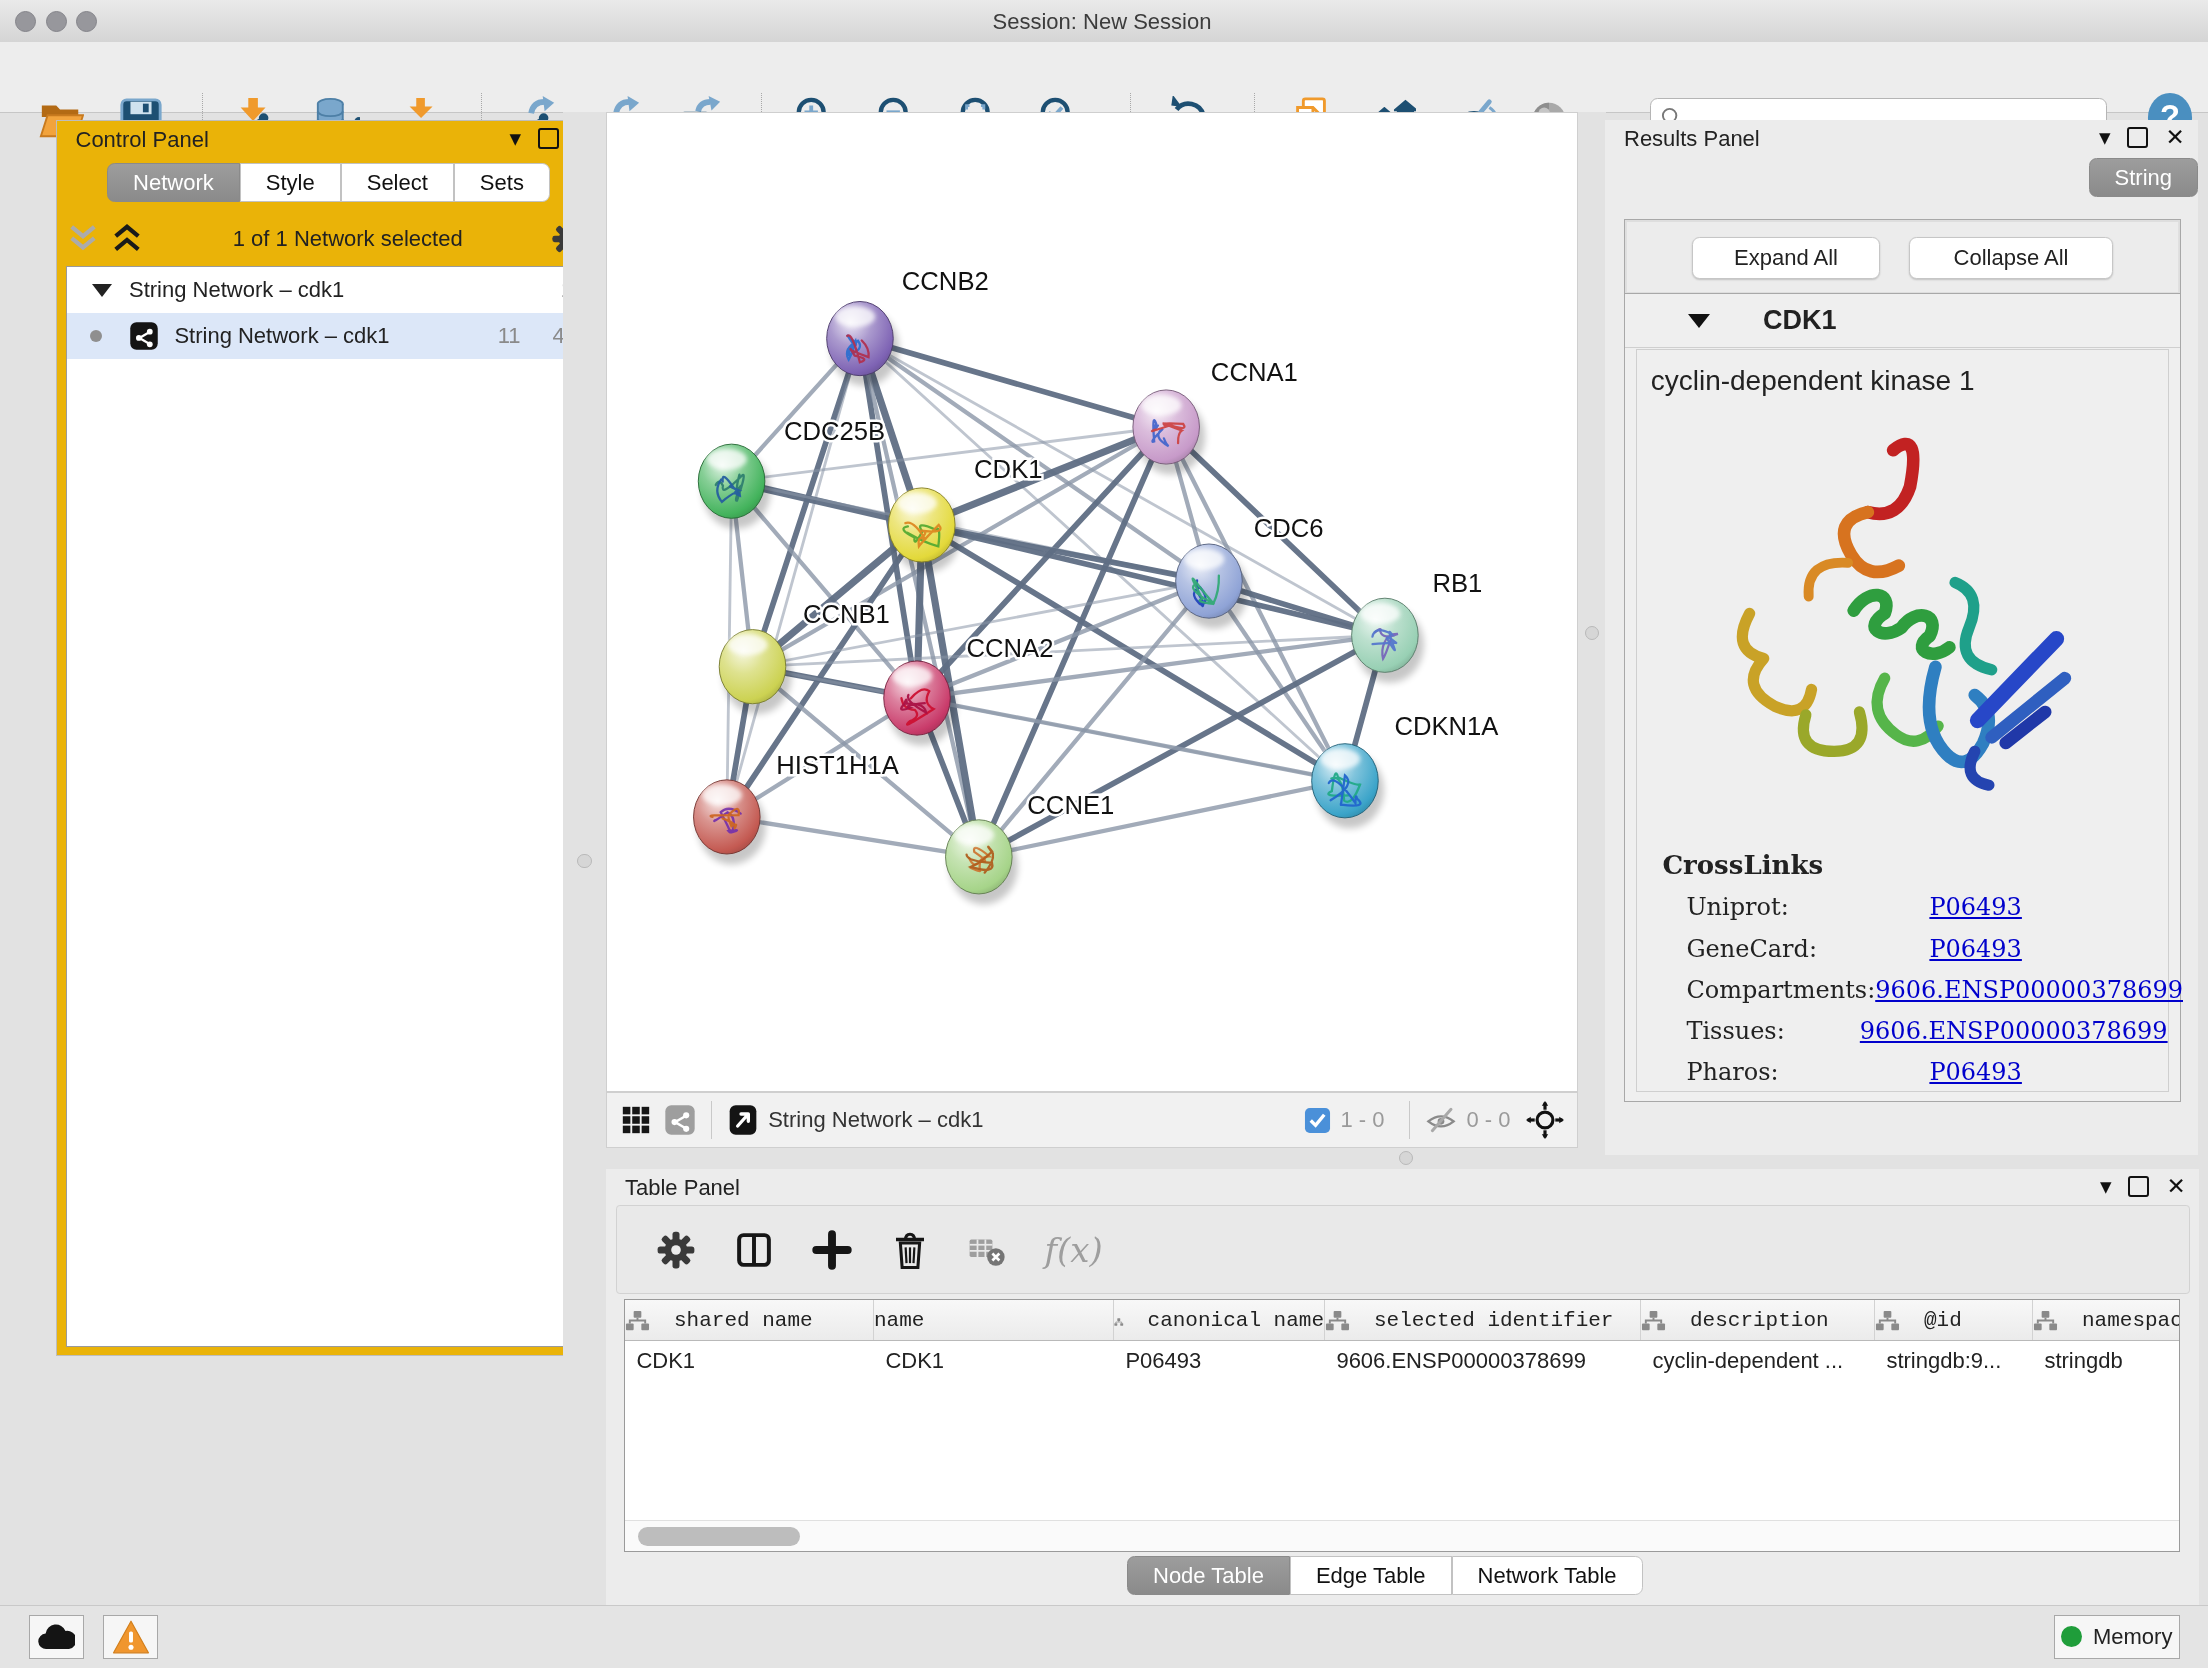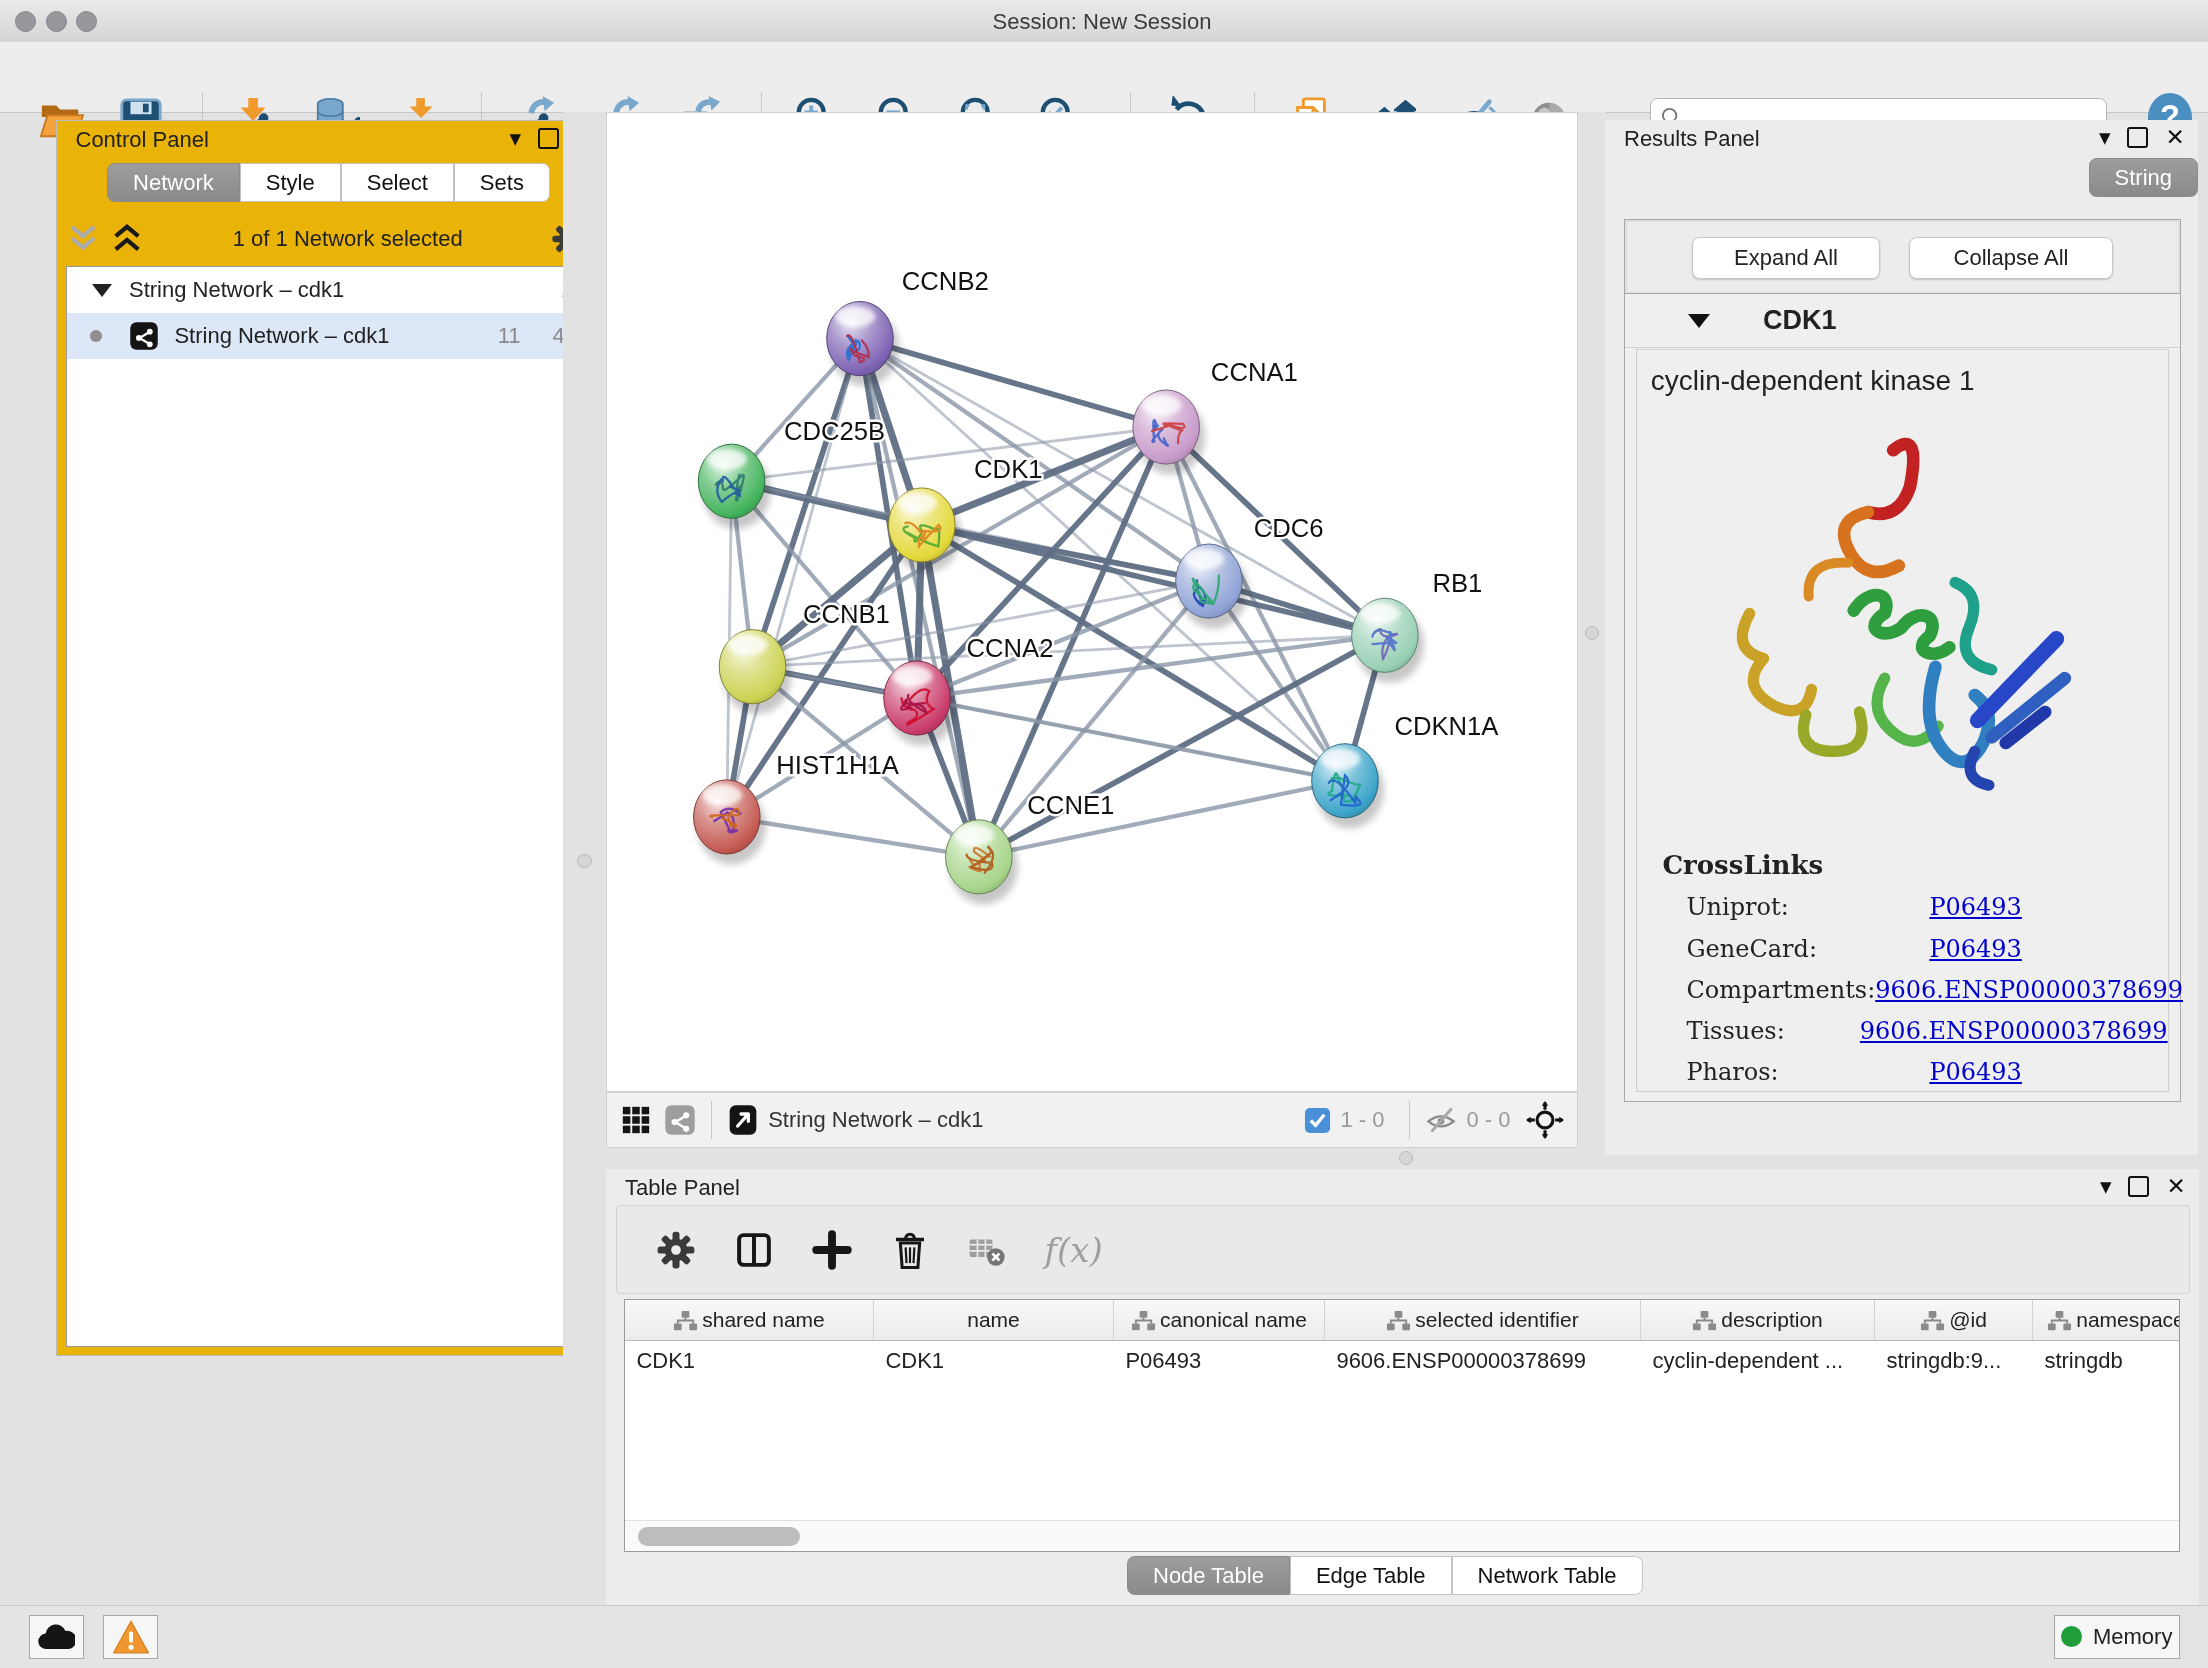--- a/index.html
+++ b/index.html
@@ -60,21 +60,21 @@
   .xrow{display:flex;font-family:"DejaVu Serif",serif;font-size:24px;margin:13.3px 0 0 49px;}
   .xlabel{width:243px;}
   .xval{color:#0000cc;text-decoration:underline;}
   
   .tablep{position:absolute;left:606px;top:1169px;width:1593px;height:437px;background:#ececec;}
   .tp-toolbar{position:absolute;left:9.5px;right:9.5px;top:36px;height:89px;background:#e9e9e9;border:1px solid #d2d2d2;border-radius:3.8px;display:flex;align-items:center;gap:36px;padding-left:38px;box-sizing:border-box;}
   .tp-ic{width:42px;height:42px;}
   .fx{font-family:"DejaVu Serif",serif;font-style:italic;font-size:34px;color:#9e9e9e;}
   .tbl{position:absolute;left:18px;right:19px;top:130px;height:251px;border:1.9px solid #9a9a9a;background:#fff;overflow:hidden;}
   .tbl-head{display:flex;height:40px;background:linear-gradient(#f8f8f8,#ebebeb);border-bottom:1.9px solid #b9b9b9;}
-  .th{display:flex;align-items:center;justify-content:center;gap:4px;font-size:21px;border-right:1px solid #d2d2d2;box-sizing:border-box;overflow:hidden;white-space:nowrap;}
+  .th{display:flex;align-items:center;gap:24px;font-size:21px;border-right:1px solid #d2d2d2;box-sizing:border-box;overflow:hidden;white-space:nowrap;font-family:Liberation Mono, monospace;}
   .tbl-row{display:flex;height:40px;background:#fff;}
   .td{font-size:22px;padding-left:11.4px;display:flex;align-items:center;box-sizing:border-box;overflow:hidden;white-space:nowrap;}
   .hscroll{position:absolute;left:0;right:0;bottom:0;height:30px;background:#fafafa;border-top:1px solid #e0e0e0;}
   .hthumb{position:absolute;left:13.3px;top:5.7px;width:162px;height:19px;border-radius:9.5px;background:#bdbdbd;}
   .tp-tabs{position:absolute;left:521px;top:387px;}
   
   .statusbar{position:absolute;left:0;top:1605px;width:2208px;height:63px;background:#e4e4e4;border-top:1px solid #c9c9c9;}
   .st-btn{position:absolute;top:8.6px;width:55px;height:44px;background:#f6f6f6;border:1.9px solid #a8a8a8;box-sizing:border-box;display:flex;align-items:center;justify-content:center;}
   .mem-btn{position:absolute;right:28.5px;top:8.6px;width:126px;height:44px;background:#f6f6f6;border:1.9px solid #a8a8a8;box-sizing:border-box;display:flex;align-items:center;justify-content:center;gap:11.4px;font-size:22px;text-align:right;}
   .mem-dot{width:21px;height:21px;border-radius:50%;background:#1f9d3a;}

